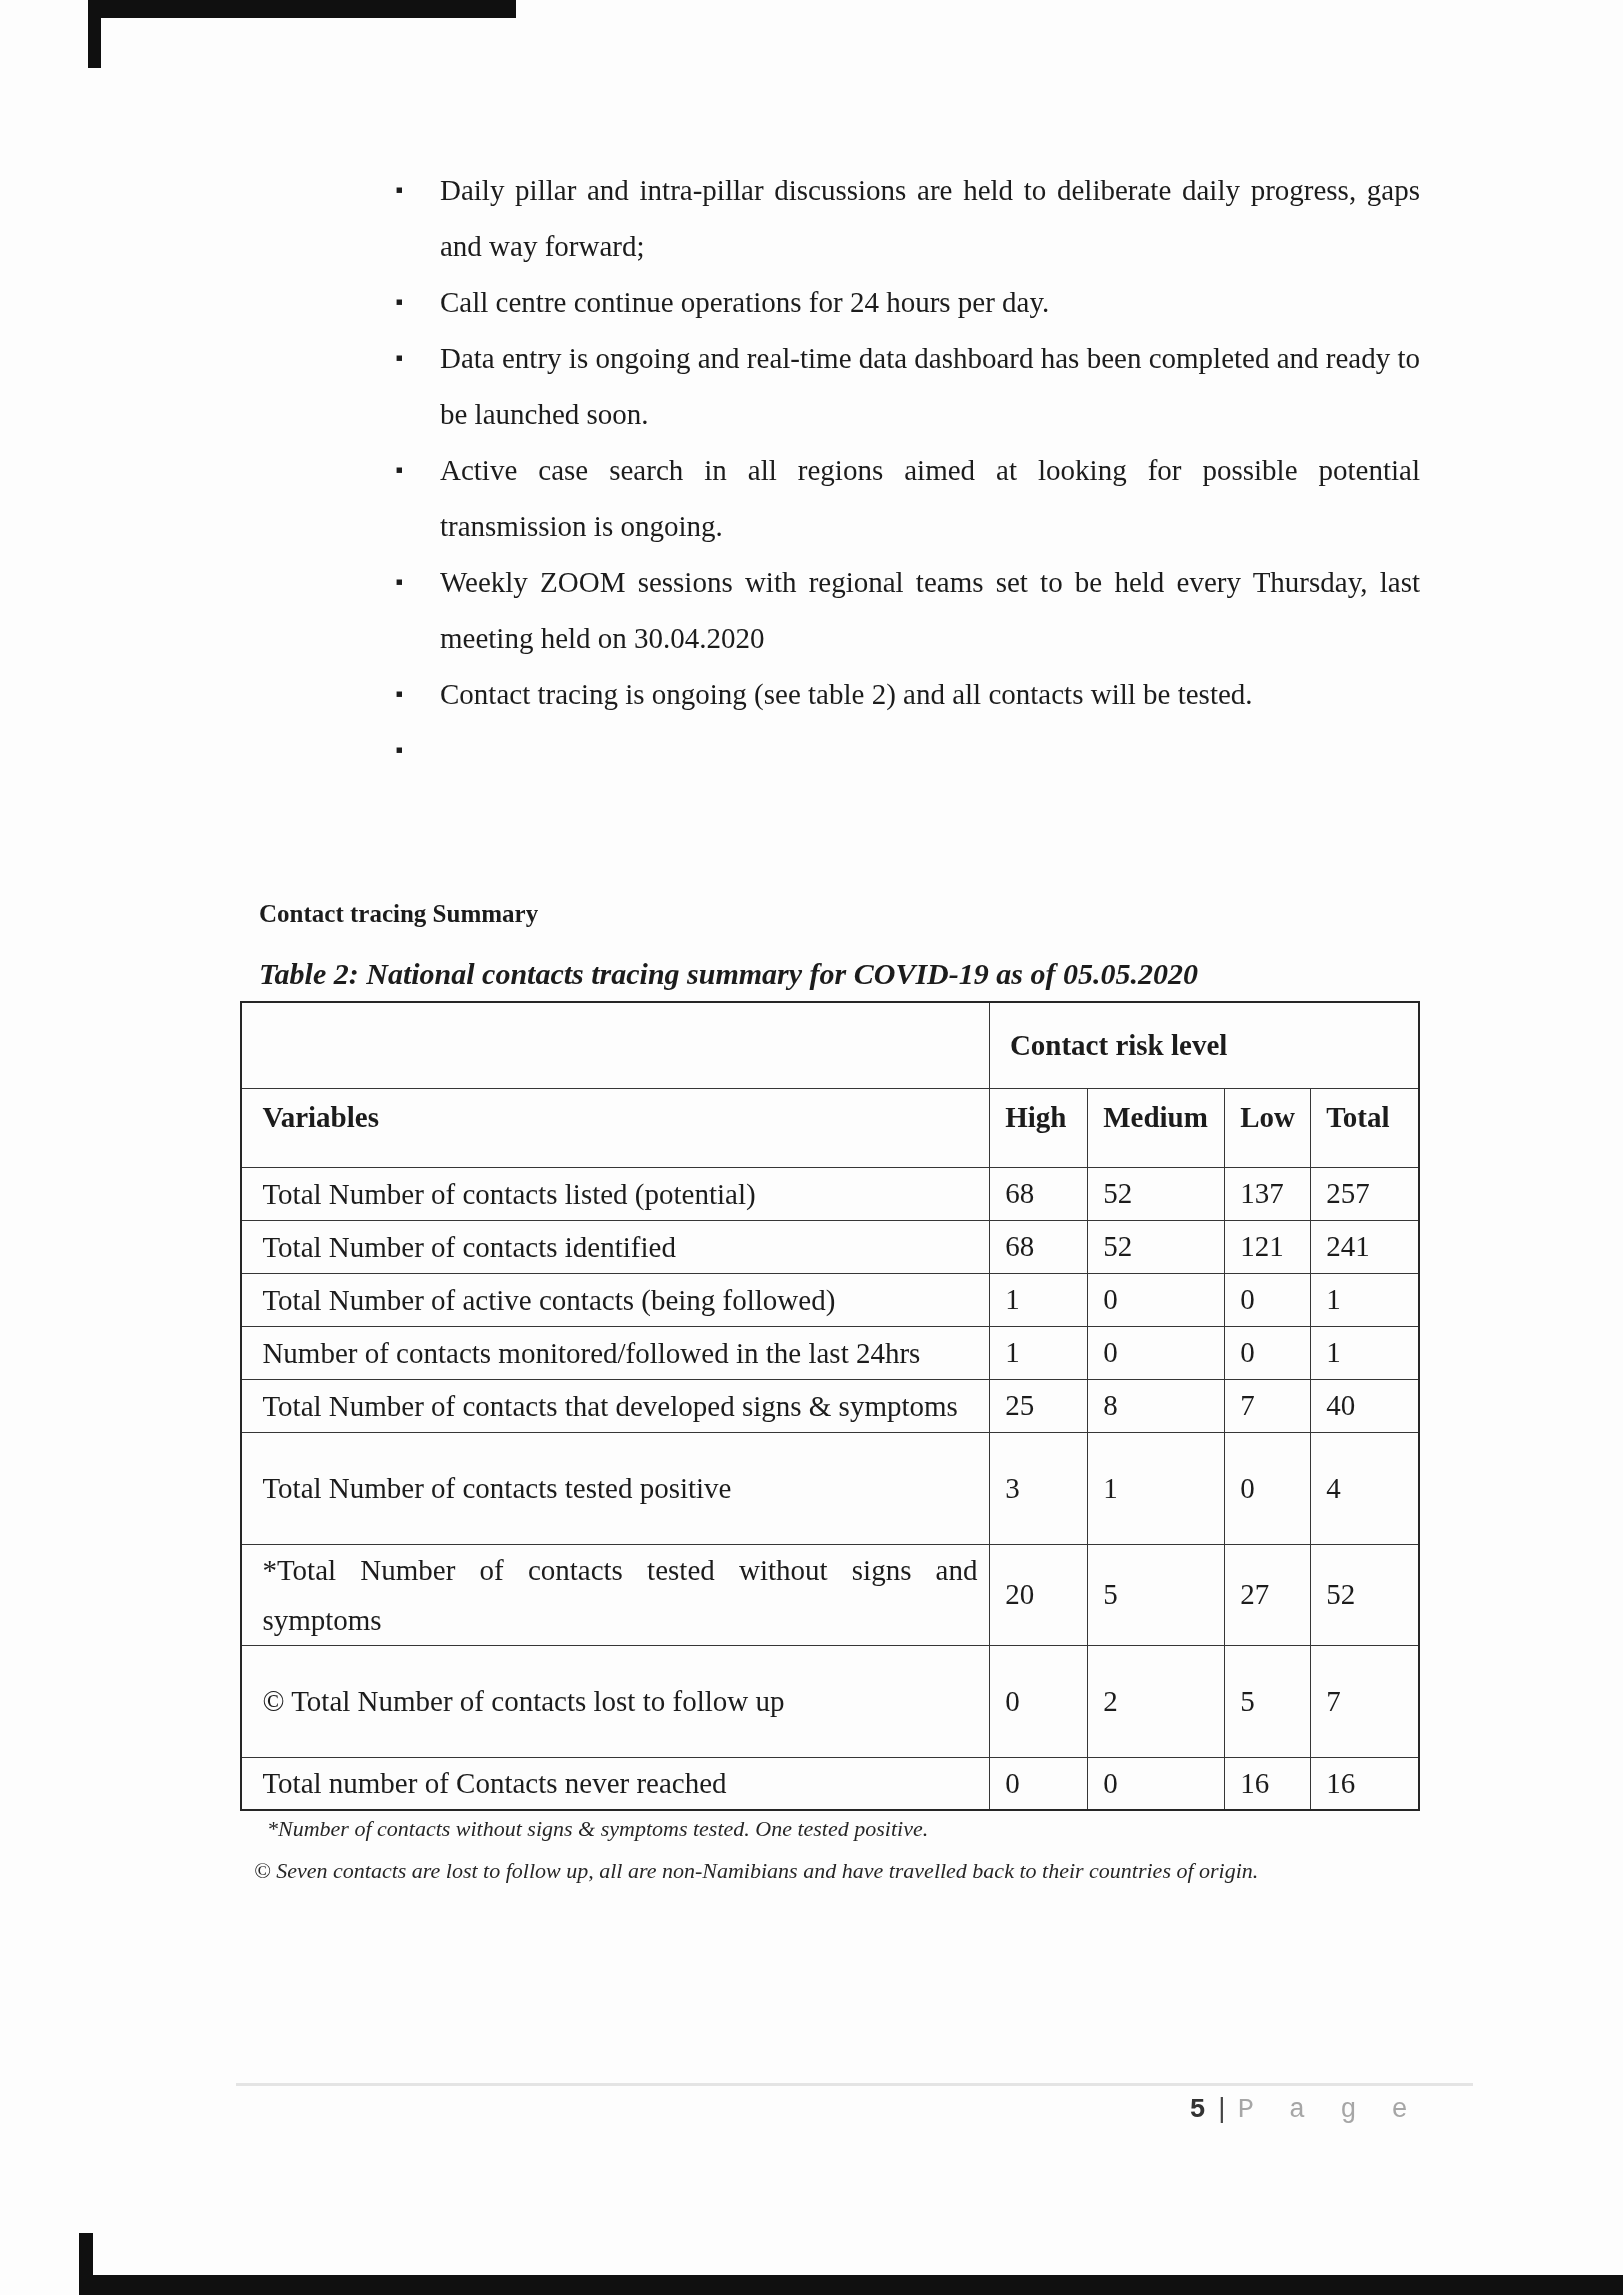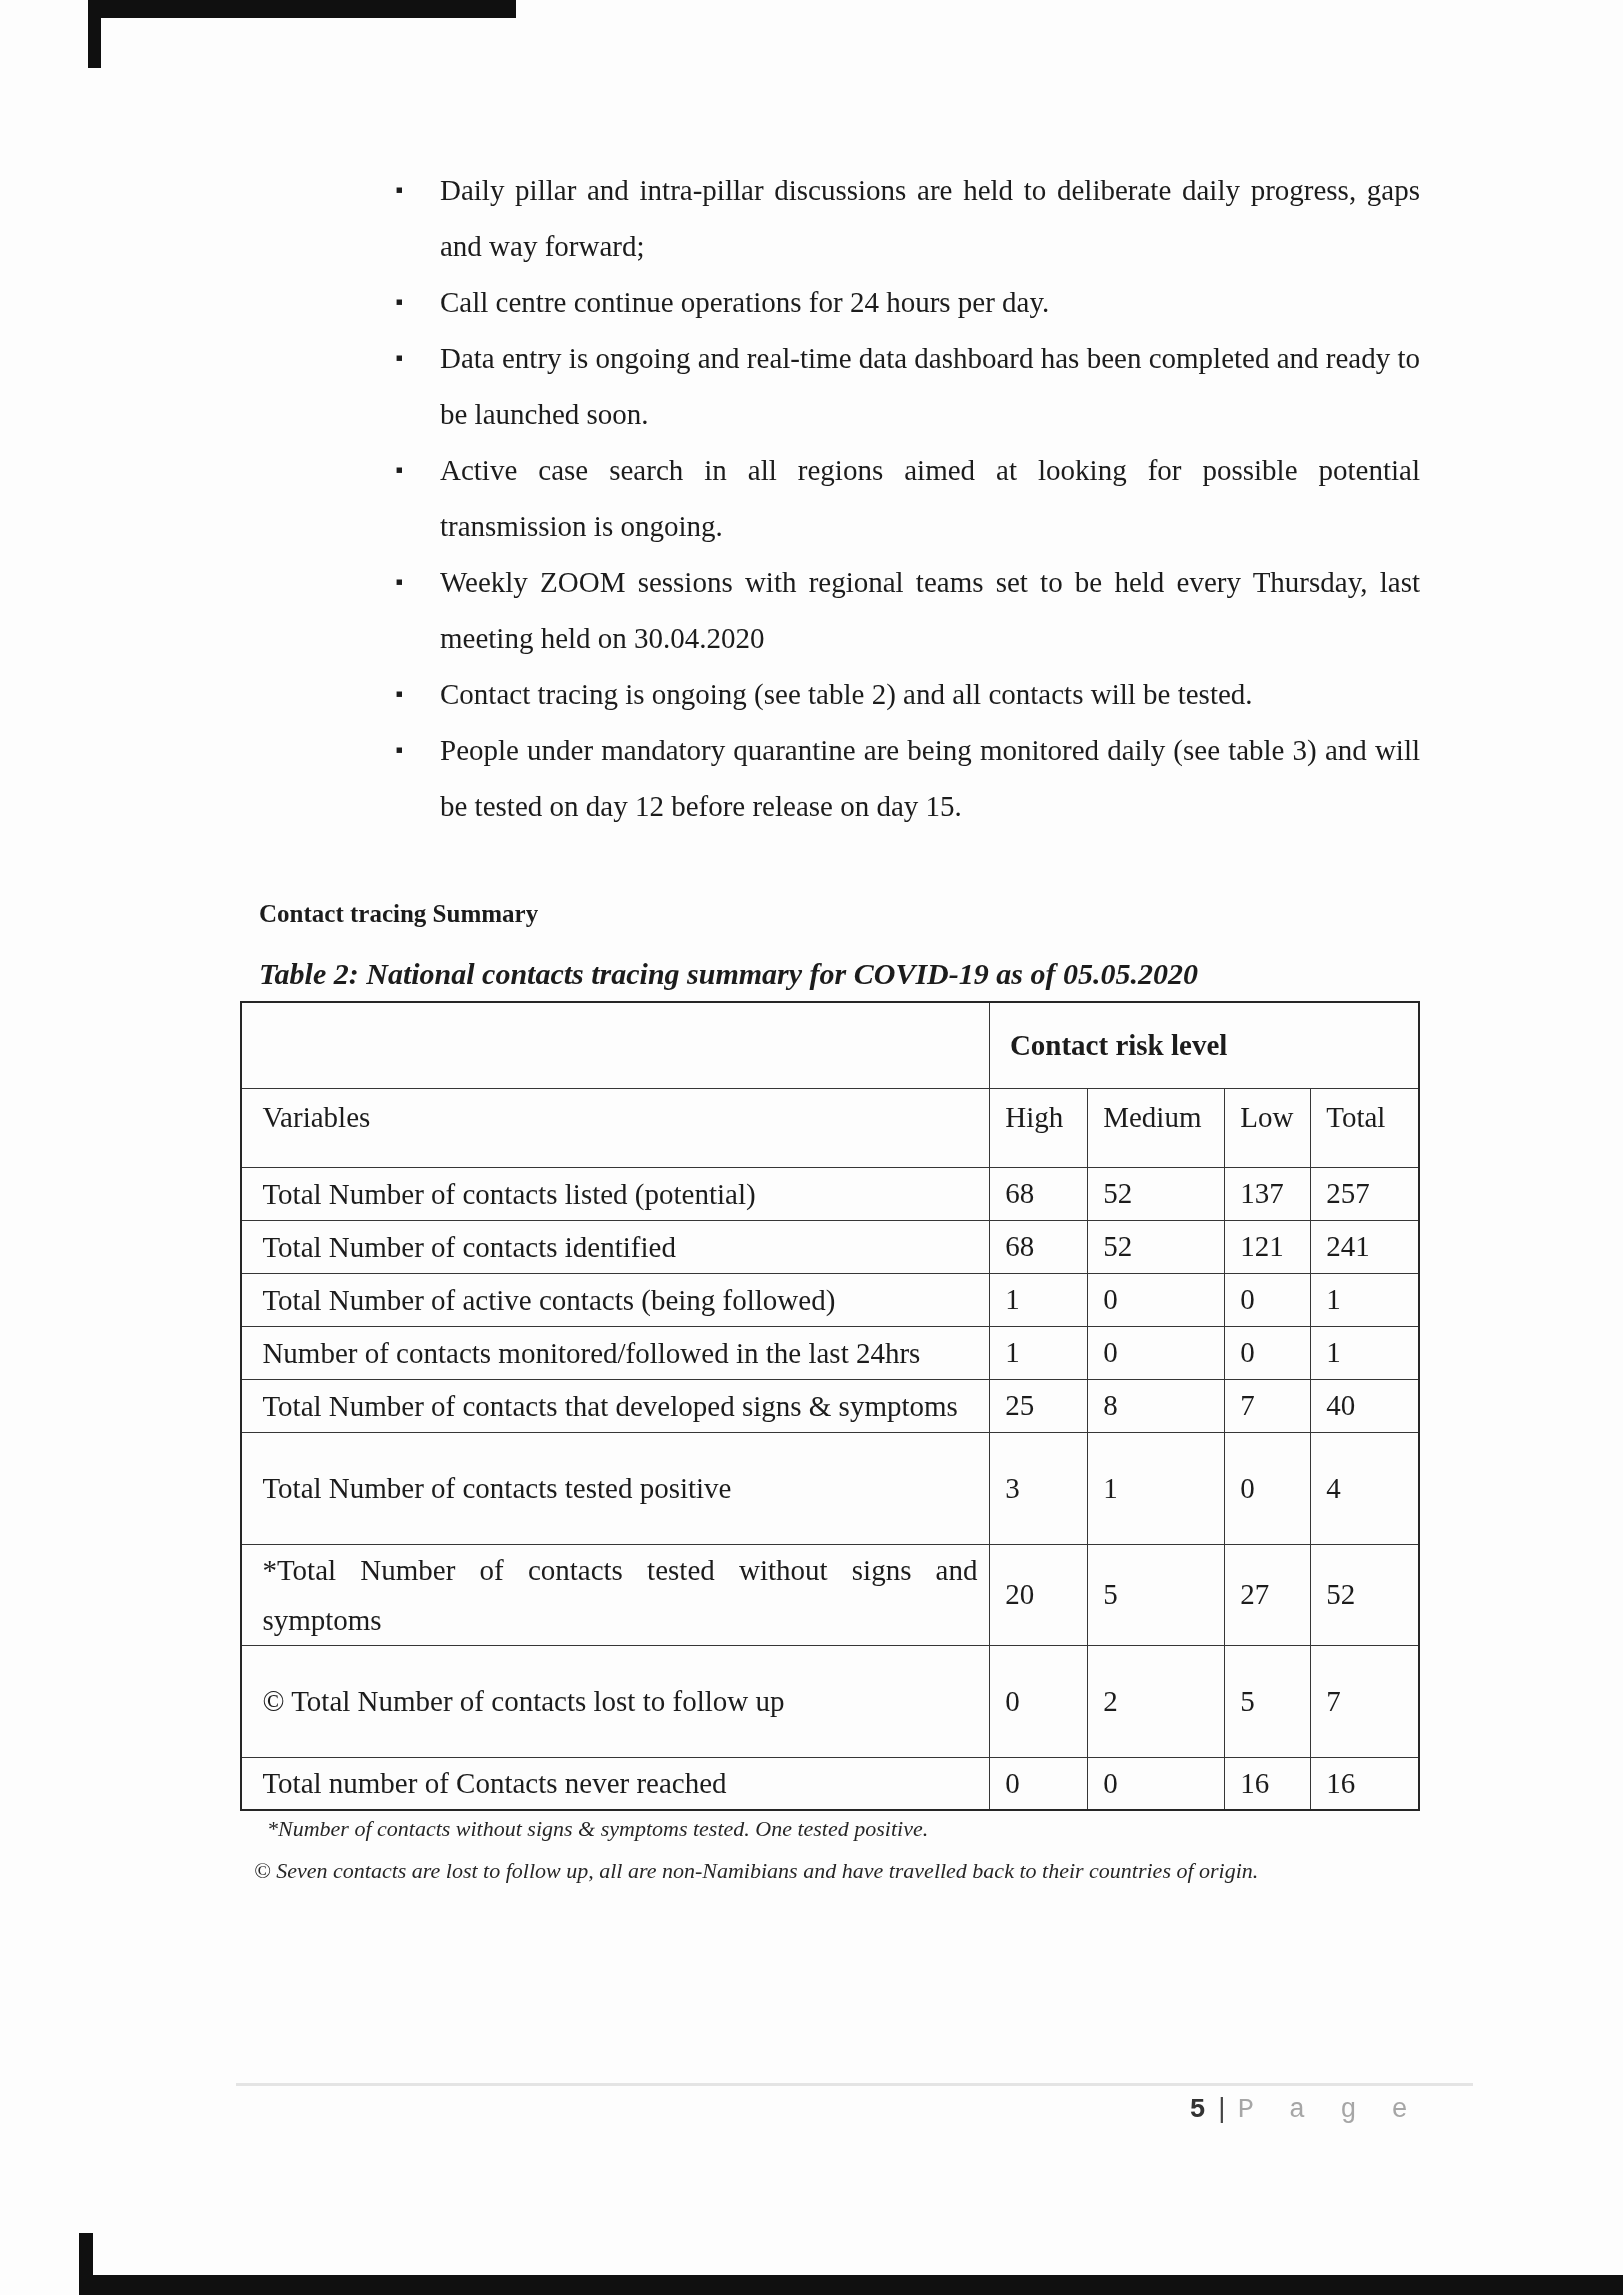--- a/index.html
+++ b/index.html
@@ -31,21 +31,21 @@
   
   .ctable { position:absolute; left:240px; top:1001px; width:1179px;
             border-collapse:collapse; table-layout:fixed;
             border:2.4px solid #262626; }
   .ctable th, .ctable td { border:1.6px solid #363636; font-size:29px;
             padding:0 9.4px 0 20.4px; text-align:left; vertical-align:middle;
             overflow:hidden; }
   .ctable tr.grp { height:86px; }
   .ctable tr.grp th { font-weight:bold;margin-top:17px; }
   .ctable tr.hdr { height:79px; }
-  .ctable tr.hdr th { font-weight:normal; vertical-align:top; padding-top:12.6px; }
+  .ctable tr.hdr th { font-weight:bold; vertical-align:top; padding-top:12.6px; }
   .ctable tbody tr { height:53px; }
   .ctable tbody tr:nth-child(6), .ctable tbody tr:nth-child(8) { height:112px; }
   .ctable tbody td.lbl { text-align:justify; line-height:50px; padding-right:11px; }
   .ctable tbody td.num, .ctable tr.hdr th.num { padding-left:15.7px; }
 
   
   .fn { position:absolute; font-style:italic; font-size:22px; color:#262626; }
   .fn1 { left:267px; top:1816px; }
   .fn2 { left:254px; top:1858px; }
 
@@ -69,21 +69,21 @@
   <div class="art art-bottom"></div>
   <div class="art art-bottom-tick"></div>
 
   <ul class="bullets">
       <li><span class="marker">▪</span><span>Daily pillar and intra-pillar discussions are held to deliberate daily progress, gaps and way forward;</span></li>
       <li><span class="marker">▪</span><span>Call centre continue operations for 24 hours per day.</span></li>
       <li><span class="marker">▪</span><span>Data entry is ongoing and real-time data dashboard has been completed and ready to be launched soon.</span></li>
       <li><span class="marker">▪</span><span>Active case search in all regions aimed at looking for possible potential transmission is ongoing.</span></li>
       <li><span class="marker">▪</span><span>Weekly ZOOM sessions with regional teams set to be held every Thursday, last meeting held on 30.04.2020</span></li>
       <li><span class="marker">▪</span><span>Contact tracing is ongoing (see table 2) and all contacts will be tested.</span></li>
-      <li><span class="marker">▪</span><span>People under mandatory quarantine are being monitored daily (see table 3) and will be tested on day 12 before release on day 15.</span></li>
+      <li><span class="marker">▪</span></li>
     </ul>
 
   <div class="heading">Contact tracing Summary</div>
   <div class="caption">Table 2: National contacts tracing summary for COVID-19 as of 05.05.2020</div>
 
   <table class="ctable">
     <colgroup>
       <col style="width:748px">
         <col style="width:98px">
         <col style="width:137px">

